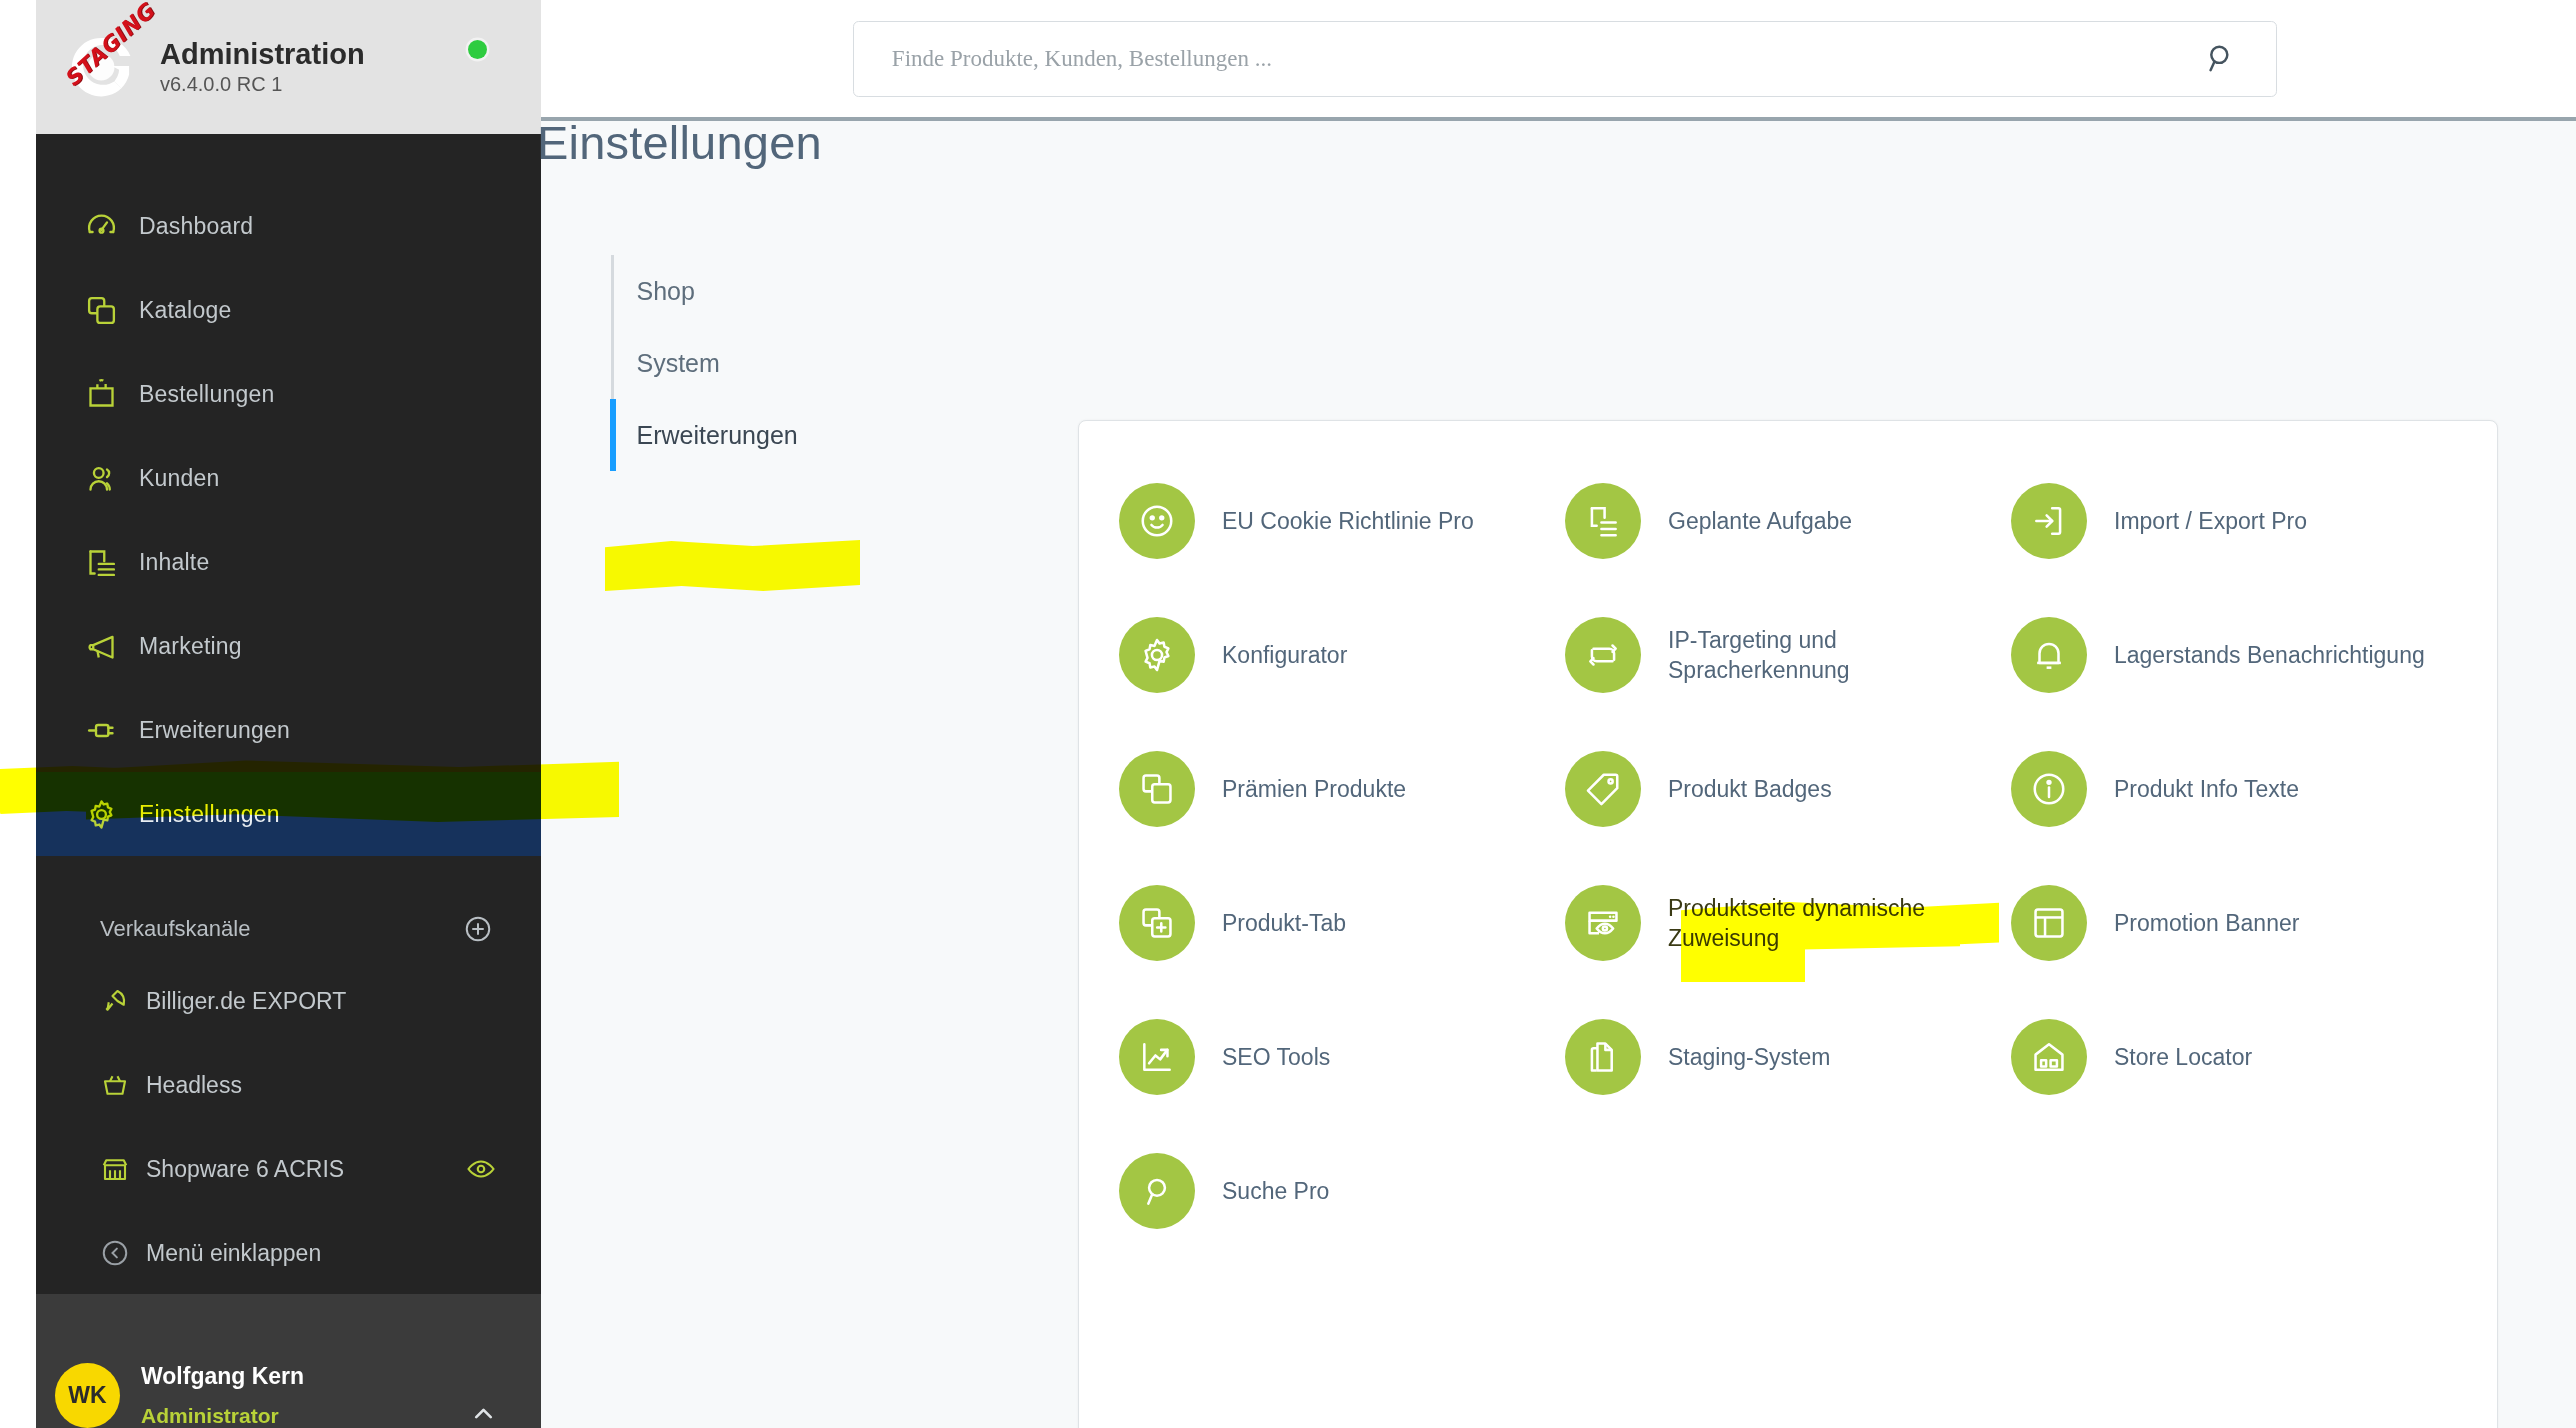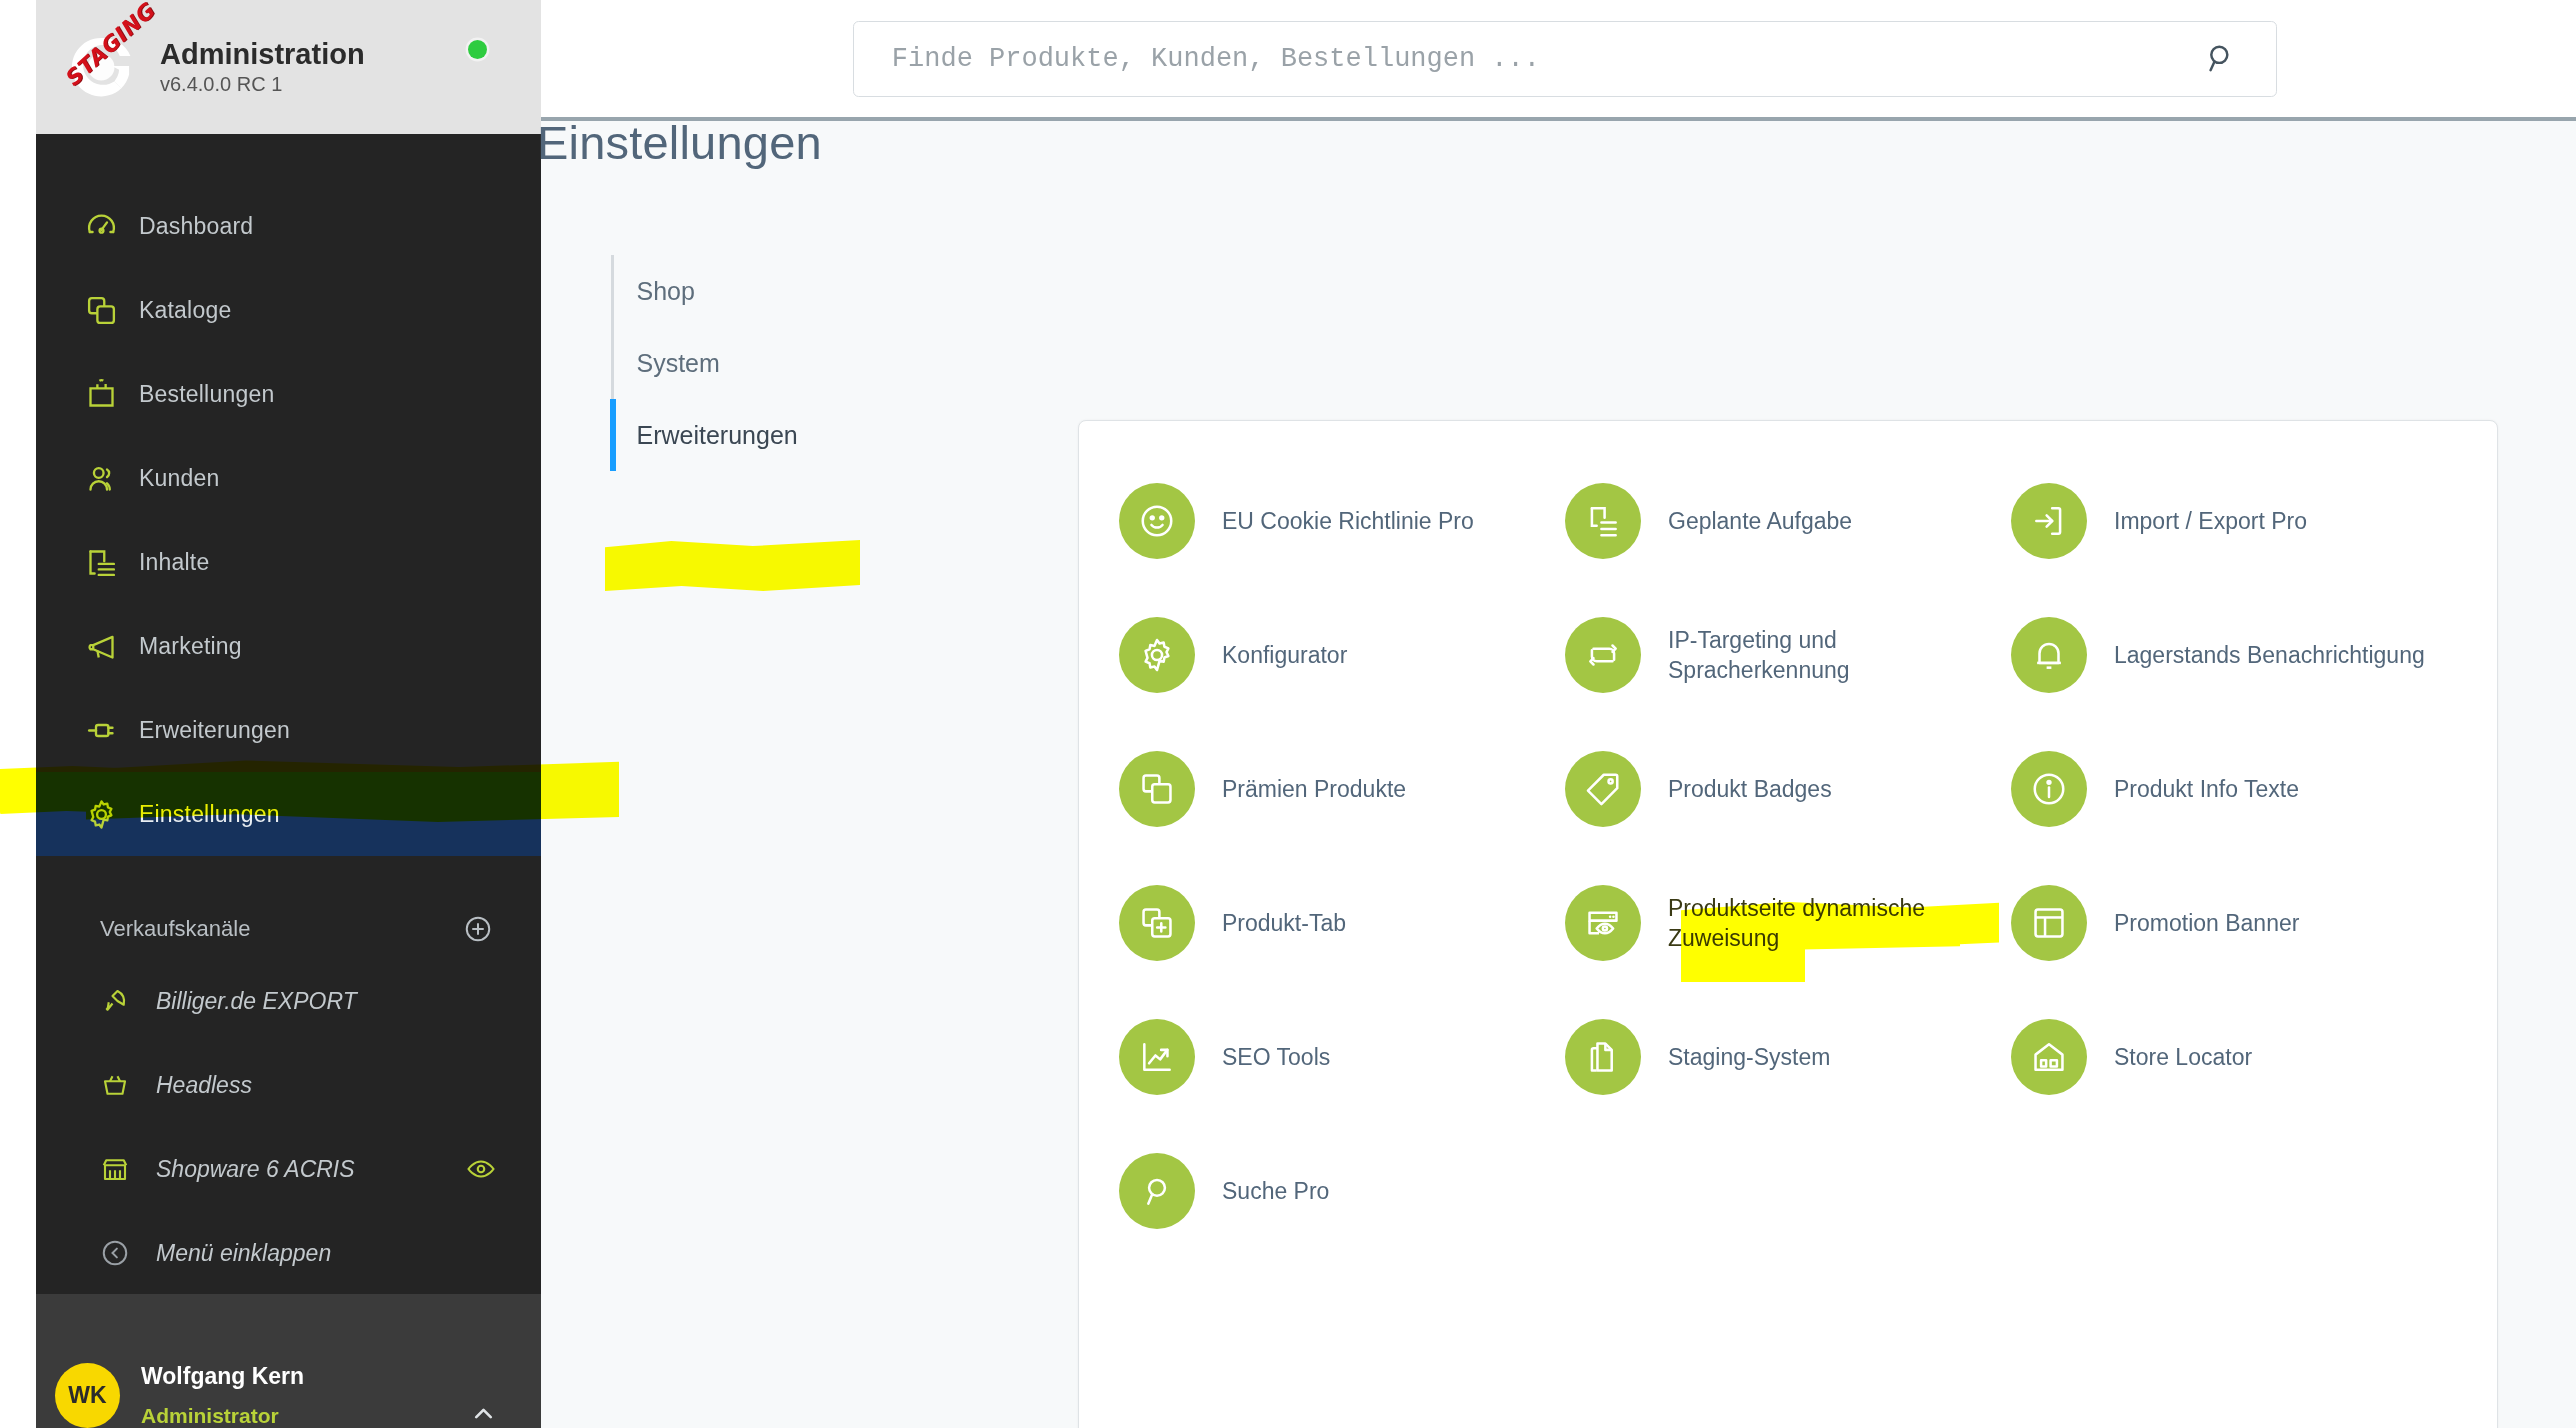--- a/index.html
+++ b/index.html
@@ -59,21 +59,21 @@
     display: flex; align-items: center; justify-content: space-between;
     padding: 0 48px 0 64px; height: 60px; color: #b9bfc4; font-size: 22px;
   }
   .sec-head .plus { color: #b9bfc4; display: flex; }
 
   .chan-item {
     display: flex; align-items: center; height: 84px;
     padding-left: 64px; padding-right: 45px; color: #c3c9cd; cursor: pointer;
   }
   .chan-item .ico { width: 45px; flex: 0 0 auto; display: flex; align-items: center; }
-  .chan-item .lbl { font-size: 23px; margin-left: 11px; flex: 1 1 auto; font-style: italic; }
+  .chan-item .lbl { font-size: 23px; margin-left: 1px; flex: 1 1 auto; }
   .chan-item .eye { display: flex; }
 
   .sb-user {
     flex: 0 0 auto; height: 134px; background: #3b3b3b;
     display: flex; align-items: flex-end; padding: 0 43px 0 19px;
   }
   .avatar {
     width: 65px; height: 65px; border-radius: 50%; background: #f8d800;
     color: #2b2b2b; font-size: 23px; font-weight: 700;
     display: flex; align-items: center; justify-content: center; flex: 0 0 auto;
@@ -89,21 +89,21 @@
     background: #ffffff; border-bottom: 4px solid #98a5ad;
     display: flex; align-items: center; justify-content: center;
   }
   .search-box {
     position: relative; width: 1424px; height: 76px; margin-left: 12.7px;
     background: #fff; border: 1.6px solid #d8dde1; border-radius: 5.6px;
     display: flex; align-items: center;
   }
   .search-input {
     border: 0; outline: 0; background: transparent;
-    font-family: Liberation Mono, monospace; font-size: 27px; color: #8b5cf6;
+    font-family: Liberation Serif, serif; font-size: 23px; color: #8b5cf6;
     padding: 0 72px 0 38px; width: 100%; height: 100%;
   }
   .search-input::placeholder { color: #9aa2a8; }
   .search-ico { position: absolute; right: 37px; display: flex; color: #4a5a66; }
 
   
   .content {
     position: absolute; left: 541px; top: 121px; right: 0; bottom: 0;
     background: #f7f9fa; overflow: hidden;
   }

